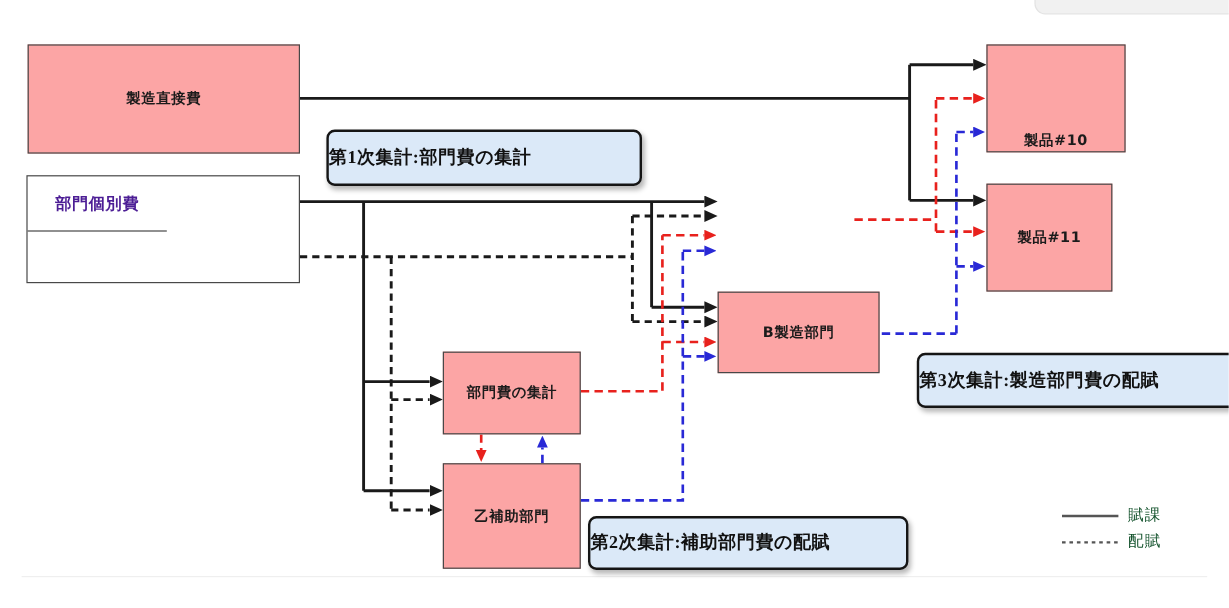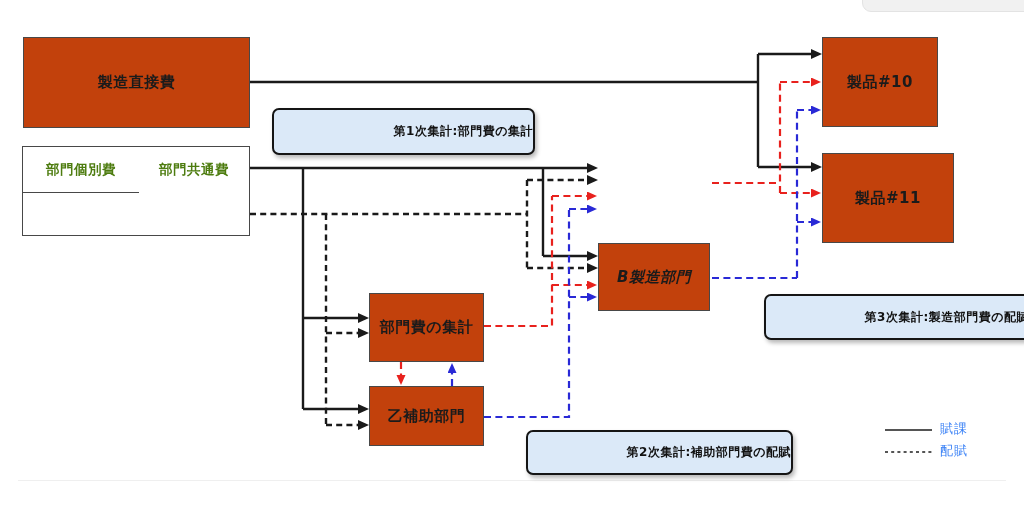--- a/index.html
+++ b/index.html
@@ -2,60 +2,59 @@
 <html style="--line-black: #1a1a1a; --line-red: #e8211d; --line-blue: #2929d6; --banner-bg: #dbe9f8; --banner-border: #151515; --box-border: #484848; --legend-line: #555555;"><head>
 <meta charset="utf-8">
 <style>
   html,body{margin:0;padding:0;background:#fff;}
   #stage{
     position:relative;width:1024px;height:507px;background:#fff;overflow:hidden;
     font-family:"DejaVu Sans","Liberation Sans",sans-serif;
   }
   
   .dbox{
-    position:absolute;background:#c2410c;border:1.6px solid var(--box-border);
+    position:absolute;background:#fca5a5;border:1.6px solid var(--box-border);
     display:flex;align-items:center;justify-content:center;
-    font-size:15px;font-weight:bold;color:#1b1b1b;letter-spacing:.5px;
+    font-size:12px;font-weight:bold;color:#1b1b1b;letter-spacing:.5px;
     box-sizing:border-box;z-index:3;
   }
   .compound{
     position:absolute;border:1.6px solid var(--box-border);box-sizing:border-box;
     display:grid;grid-template-columns:116px 1fr;background:#fff;z-index:3;
   }
   .compound .cell{
     display:flex;align-items:center;justify-content:center;
-    font-size:13.5px;font-weight:bold;color:#4d7c0f;letter-spacing:.5px;
+    font-size:13.5px;font-weight:bold;color:#4c1d95;letter-spacing:.5px;
     box-sizing:border-box;
   }
   .compound .left{grid-row:1 / span 2;border-right:1.6px solid var(--box-border);}
   .compound .topcell{border-bottom:1.6px solid var(--box-border);}
   
   .banner{
     position:absolute;background:var(--banner-bg);border:2.4px solid var(--banner-border);
-    border-radius:7px;display:flex;align-items:center;justify-content:flex-end;
-    font-size:12px;font-weight:bold;color:#111;letter-spacing:.5px;
-    box-shadow:2px 3px 4px rgba(0,0,0,.28);box-sizing:border-box;z-index:4;
+    border-radius:7px;display:flex;align-items:center;justify-content:flex-start;
+    font-size:15px;font-weight:bold;color:#111;letter-spacing:.5px;
+    box-shadow:2px 3px 4px rgba(0,0,0,.28);box-sizing:border-box;z-index:4;font-family:Liberation Serif, serif;
   }
   
   #wires{position:absolute;left:0;top:0;z-index:2;}
   path,line{fill:none;}
   .ln-k{stroke:var(--line-black);stroke-width:2.4;}
   .ln-kd{stroke:var(--line-black);stroke-width:2.4;stroke-dasharray:6 4.2;}
   .ln-r{stroke:var(--line-red);stroke-width:2.2;stroke-dasharray:7 4.4;}
   .ln-b{stroke:var(--line-blue);stroke-width:2.2;stroke-dasharray:7 4.4;}
   .ln-leg{stroke:var(--legend-line);stroke-width:2;}
   .ln-legd{stroke:var(--legend-line);stroke-width:2;stroke-dasharray:3 3.2;}
   .mk-k{fill:var(--line-black);}
   .mk-r{fill:var(--line-red);}
   .mk-b{fill:var(--line-blue);}
   
   .legend-label{
-    position:absolute;font-size:13px;color:#3b82f6;letter-spacing:1px;z-index:3;
+    position:absolute;font-size:13px;color:#14532d;letter-spacing:1px;z-index:3;
     line-height:18px;
-    font-family:Liberation Mono, monospace;
   }
   
   .corner-pill{
     position:absolute;left:862px;top:-11px;width:175px;height:21px;border-radius:9px;
     background:#f1f1f1;border:1px solid #e3e3e3;z-index:1;
   }
   .page-edge{
     position:absolute;left:18px;top:480px;width:988px;height:0;
     border-top:1.5px solid #efefef;z-index:1;
   }
@@ -143,51 +142,48 @@
   </svg>
 
   <div class="dbox" style="left:23px;top:37px;width:227px;height:91px;">
     <span>製造直接費</span>
   </div>
 
   <div class="compound" style="left:22px;top:146px;width:228px;height:90px;grid-template-rows:46px 1fr;">
     <div class="cell topcell">
       <span>部門個別費</span>
     </div>
-    <div class="cell">
-      <span>部門共通費</span>
-    </div>
   </div>
 
 
-  <div class="dbox" style="left:598px;top:243px;width:112px;height:68px;font-style:italic;">
+  <div class="dbox" style="left:598px;top:243px;width:135px;height:68px;">
     <span>B製造部門</span>
   </div>
 
   <div class="dbox" style="left:369px;top:293px;width:115px;height:69px;">
     <span>部門費の集計</span>
   </div>
 
-  <div class="dbox" style="left:369px;top:386px;width:115px;height:60px;">
+  <div class="dbox" style="left:369px;top:386px;width:115px;height:88px;">
     <span>乙補助部門</span>
   </div>
 
-  <div class="dbox" style="left:822px;top:37px;width:116px;height:90px;">
+  <div class="dbox" style="left:822px;top:37px;width:116px;height:90px;align-items:flex-end;">
     <span>製品#10</span>
   </div>
 
-  <div class="dbox" style="left:822px;top:153px;width:132px;height:90px;">
+  <div class="dbox" style="left:822px;top:153px;width:105px;height:90px;">
     <span>製品#11</span>
   </div>
 
   <div class="banner" style="left:272px;top:108px;width:263px;height:47px;">
     <span>第1次集計:部門費の集計</span>
   </div>
 
-  <div class="banner" style="left:490px;top:430px;width:267px;height:45px;margin-left:36px;">
+  <div class="banner" style="left:490px;top:430px;width:267px;height:45px;">
     <span>第2次集計:補助部門費の配賦</span>
   </div>
 
   <div class="banner" style="left:764px;top:294px;width:267px;height:46px;">
     <span>第3次集計:製造部門費の配賦</span>
   </div>
 
   <span class="legend-label" style="left:940px;top:421px;">賦課</span>
   <span class="legend-label" style="left:940px;top:443px;">配賦</span>
 

